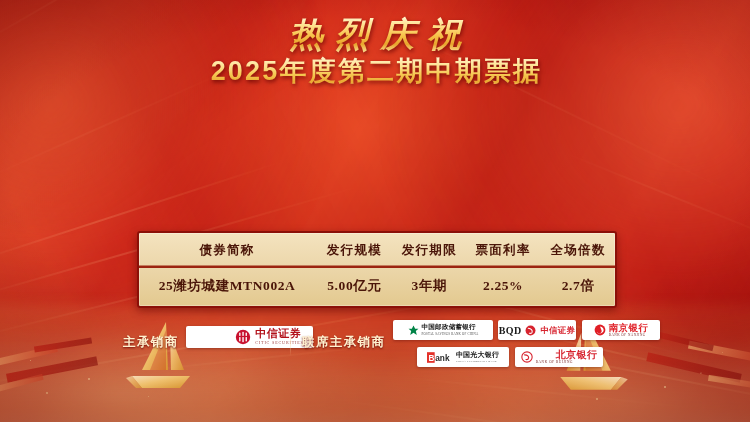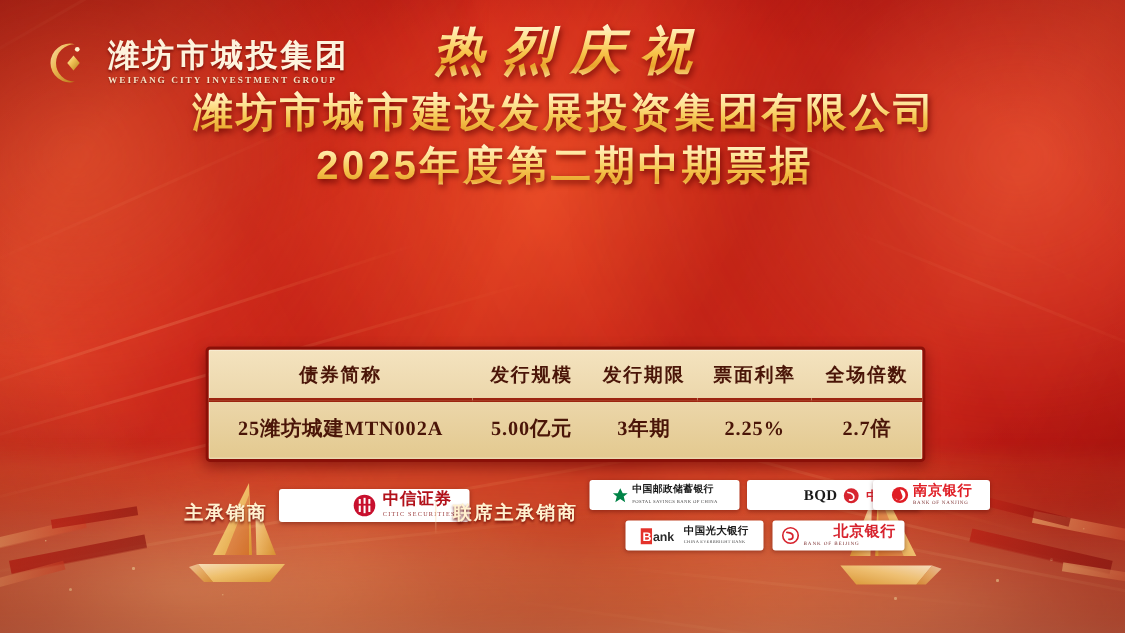--- a/index.html
+++ b/index.html
@@ -286,43 +286,23 @@
         <stop offset="100%" stop-color="#dda034"></stop>
       </linearGradient>
     </defs>
     <path d="M44 2 L46 50 L20 50 Z" fill="url(#sg2)" opacity=".95"></path>
     <path d="M44 10 L44 50 L28 50 Z" fill="#c4171c" opacity=".28"></path>
     <path d="M48 14 L62 50 L49 50 Z" fill="url(#sg2)" opacity=".85"></path>
     <path d="M10 56 L68 56 L58 68 L20 68 Z" fill="url(#sg2)" opacity=".92"></path>
     <path d="M10 56 L20 68 L14 68 L4 58 Z" fill="url(#sg2)" opacity=".7"></path>
   </svg>
 
-  <div id="brand">
-    <svg class="mark" viewBox="0 0 48 48">
-      <defs>
-        <linearGradient id="gmk" x1="0" y1="0" x2="1" y2="1">
-          <stop offset="0%" stop-color="#fff0c2"></stop>
-          <stop offset="40%" stop-color="#f1c558"></stop>
-          <stop offset="100%" stop-color="#b77d18"></stop>
-        </linearGradient>
-      </defs>
-      <path d="M24 3 A21 21 0 1 0 24 45 A16.5 16.5 0 1 1 24 3 Z" fill="url(#gmk)"></path>
-      <path d="M31 9 A15.5 15.5 0 1 0 31 39 A11.5 11.5 0 1 1 31 9 Z" fill="url(#gmk)" opacity=".92"></path>
-      <path d="M30 18 L35 24 L30 30 L25 24 Z" fill="url(#gmk)"></path>
-      <circle cx="33" cy="13" r="1.9" fill="#fff3cd"></circle>
-    </svg>
-    <div class="words">
-      <div class="cn">潍坊市城投集团</div>
-      <div class="en">WEIFANG CITY INVESTMENT GROUP</div>
-    </div>
-  </div>
 
   <div id="headline">
     <div id="l1" class="calli">热烈庆祝</div>
-    <div id="l2" class="goldline">潍坊市城市建设发展投资集团有限公司</div>
     <div id="l3" class="goldline">2025年度第二期中期票据</div>
   </div>
 
   <div id="bond-table">
     <table>
       <thead>
         <tr>
           <th class="col-name">债券简称</th>
           <th class="col-a">发行规模</th>
           <th class="col-b">发行期限</th>
@@ -367,21 +347,21 @@
     <div class="chip" style="position:absolute;left:393px;top:0px;width:100px;height:20px;">
       <svg width="11" height="11" viewBox="0 0 20 20">
         <path d="M10 1 L13 7 L19 7 L14.2 11 L16 18 L10 14 L4 18 L5.8 11 L1 7 L7 7 Z" fill="#008347"></path>
       </svg>
       <div class="chip-stack" style="margin-left:3px;">
         <div class="chip-cn" style="font-size:6.6px;letter-spacing:.2px;color:#1a1a1a;">中国邮政储蓄银行</div>
         <div class="chip-en" style="font-size:3.1px;letter-spacing:.25px;margin-top:1.5px;color:#4a4a4a;">POSTAL SAVINGS BANK OF CHINA</div>
       </div>
     </div>
 
-    <div class="chip" style="position:absolute;left:498px;top:0px;width:78px;height:20px;gap:4px;padding-left:37px;">
+    <div class="chip" style="position:absolute;left:498px;top:0px;width:78px;height:20px;gap:4px;">
       <div style="font-family:'Liberation Serif','DejaVu Serif',serif;font-size:10px;font-weight:bold;color:#1a1a1a;letter-spacing:.3px;">BQD</div>
       <svg width="11" height="11" viewBox="0 0 20 20">
         <circle cx="10" cy="10" r="9" fill="#d7232e"></circle>
         <path d="M6 6 Q14 7 13 13 Q12 16 8 15" stroke="#fff" stroke-width="2" fill="none" stroke-linecap="round"></path>
       </svg>
       <div class="chip-cn" style="font-size:8.4px;letter-spacing:.3px;color:#d7232e;">中信证券</div>
     </div>
 
     <div class="chip" style="position:absolute;left:582px;top:0px;width:78px;height:20px;">
       <svg width="12" height="12" viewBox="0 0 20 20">

